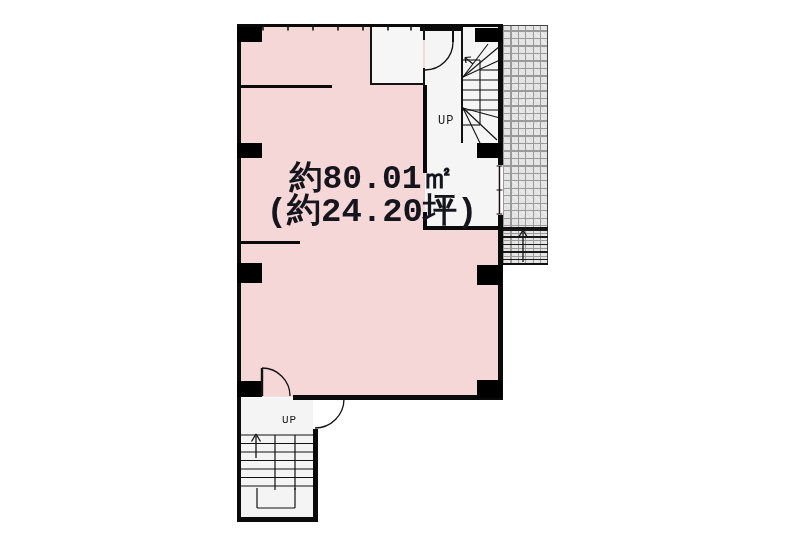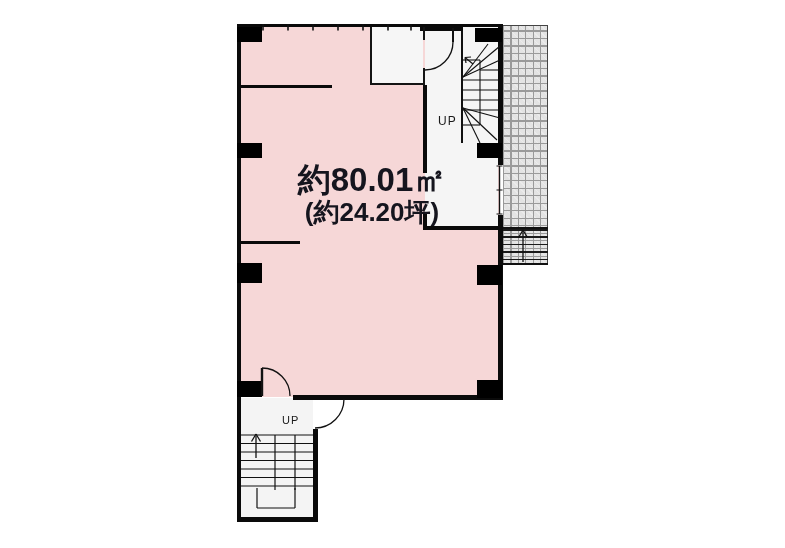--- a/index.html
+++ b/index.html
@@ -1,20 +1,20 @@
 <!DOCTYPE html>
 <html><head>
 <meta charset="utf-8">
 <style>
   html,body{margin:0;padding:0;background:#ffffff;}
   .canvas{
     position:relative;width:785px;height:548px;background:#ffffff;overflow:hidden;
     font-family:"Liberation Sans","DejaVu Sans",sans-serif;
   }
-  .abs{position:absolute;}
+  .abs{position:absolute;font-family:Liberation Mono, monospace;}
   .fill-pink{background:#f6d7d7;}
   .fill-hall{background:#f5f5f5;}
   .fill-closet{background:#f6f6f6;}
   .fill-stairwell{background:#f4f4f4;}
   .wall{background:#0a0a0a;}
   .thinwall{background:#141414;}
   .pillar{background:#000000;}
   .hatch{
     background-color:#e3e3e3;
     background-image:
@@ -25,21 +25,21 @@
     box-sizing:border-box;
   }
   .ext-steps{
     background-image:repeating-linear-gradient(180deg,#1a1a1a 0 1.5px,transparent 1.5px 7.4px);
     border-top:2px solid #111;border-bottom:2px solid #111;box-sizing:border-box;
   }
   .area-label{
     text-align:center;color:#15151e;font-weight:700;line-height:33px;
   }
   .area-label .l1{font-size:33px;display:block;}
-  .area-label .l2{font-size:26px;display:block;}
+  .area-label .l2{font-size:34px;display:block;}
   .up-label{color:#1a1a1a;font-weight:400;letter-spacing:1px;}
   .up-upper{font-size:12px;}
   .up-lower{font-size:11px;}
   svg.overlay{position:absolute;left:0;top:0;pointer-events:none;}
   svg .ln{stroke:#111;fill:none;}
 </style>
 </head>
 <body>
 
 <div class="canvas">

